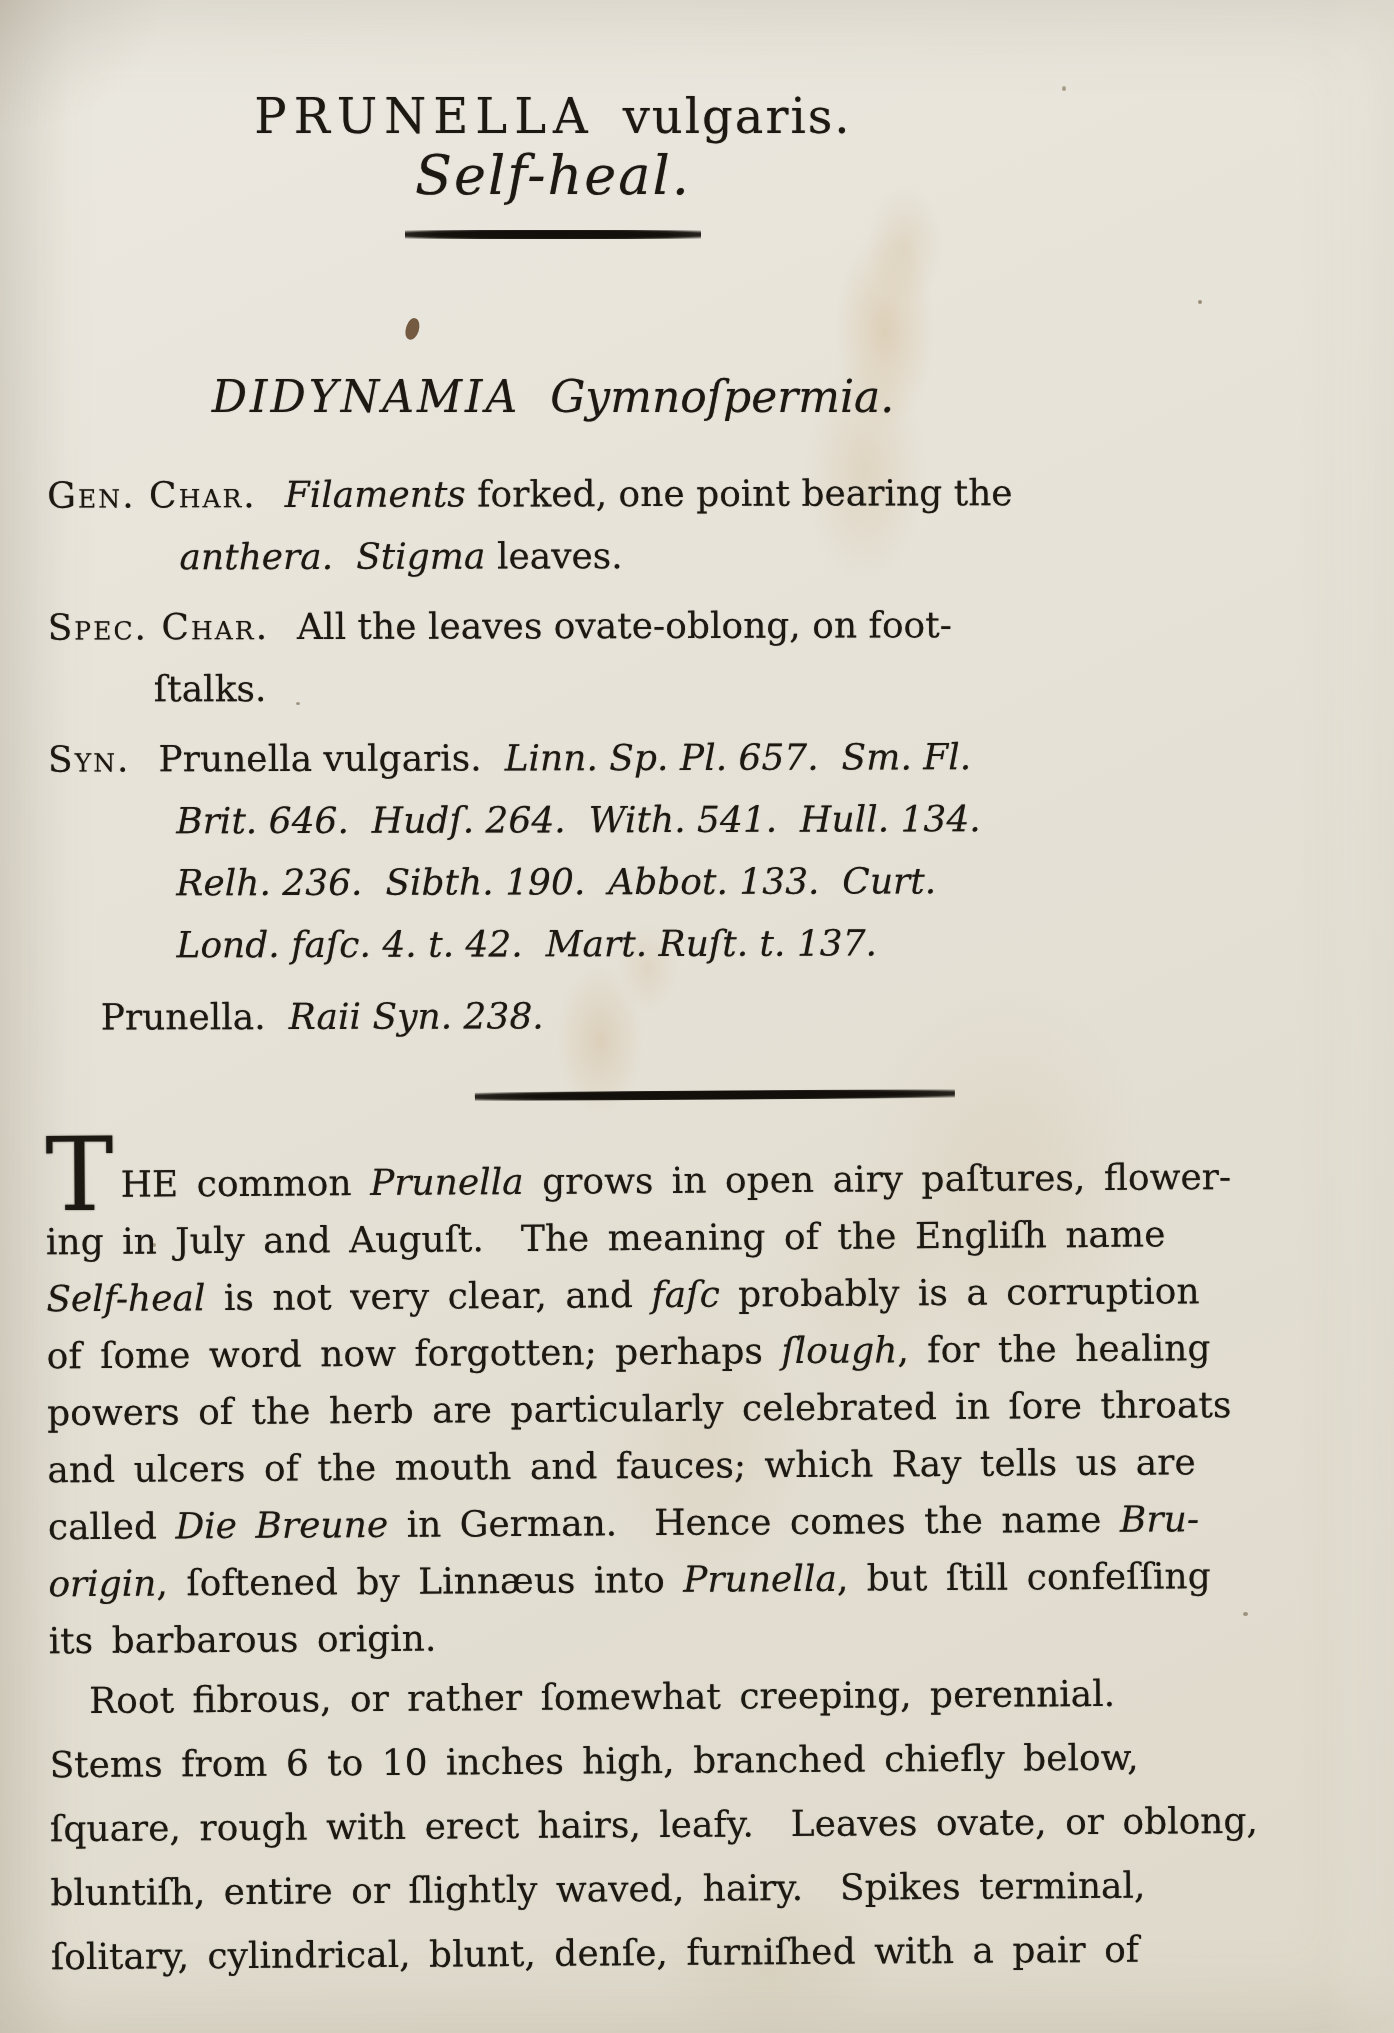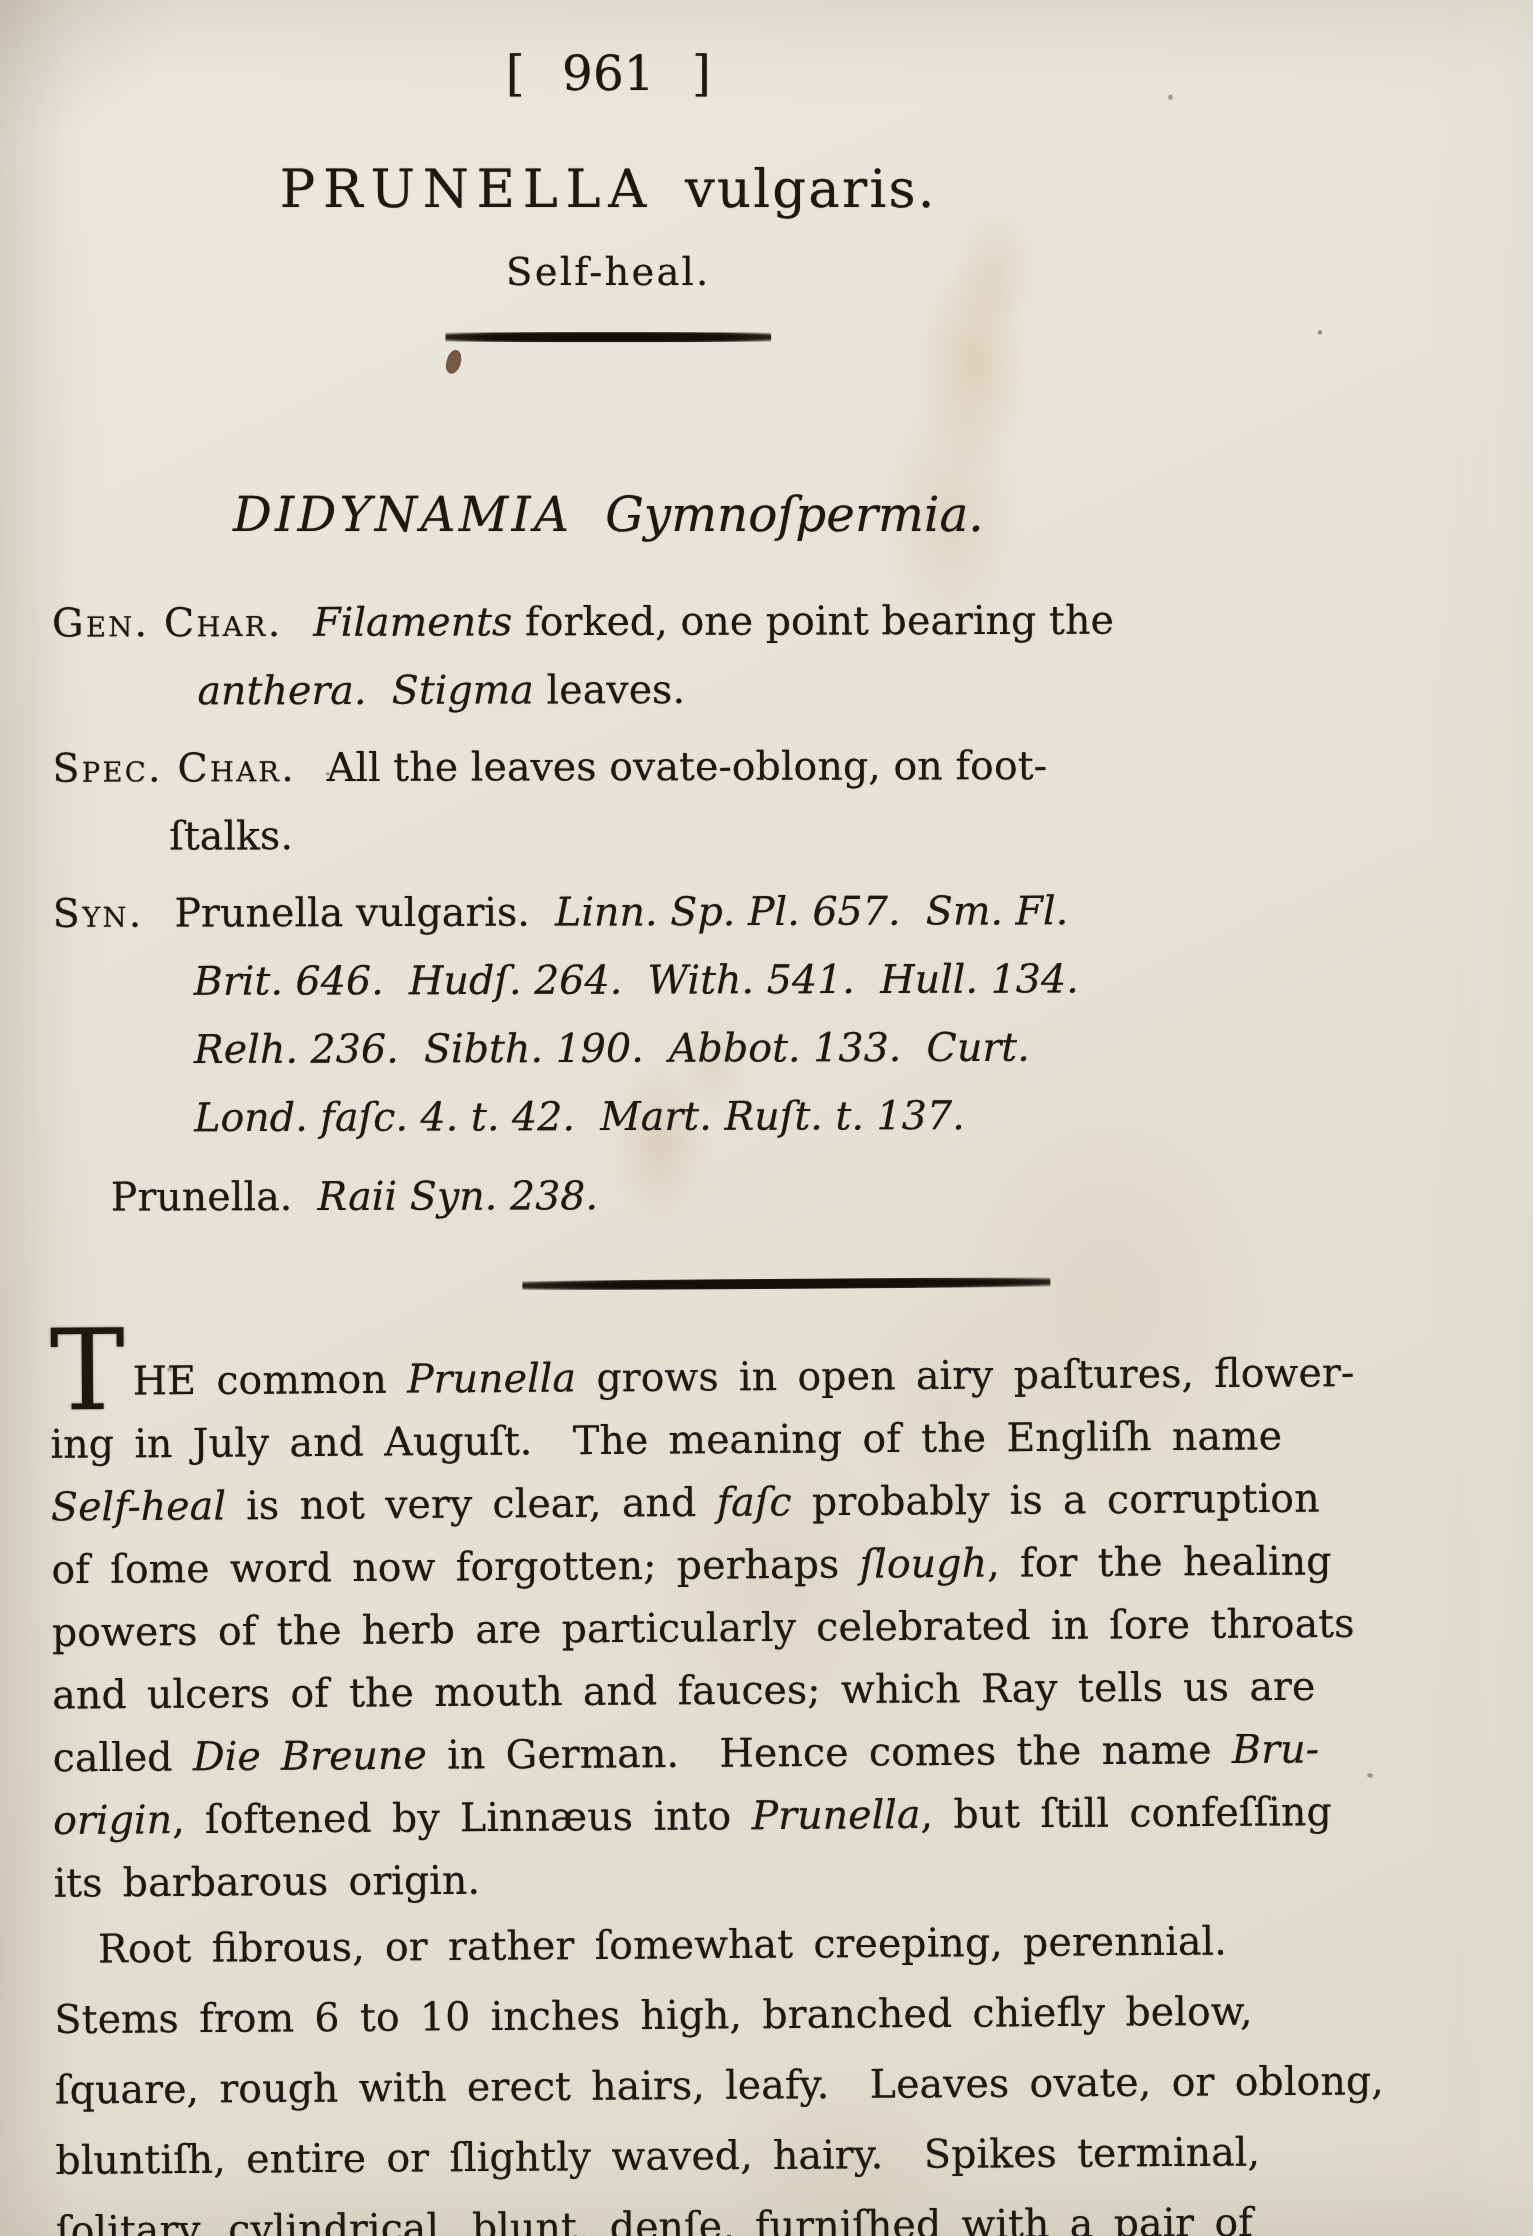--- a/index.html
+++ b/index.html
@@ -45,21 +45,21 @@
   .it { font-style: italic; }
   .sc { font-variant: small-caps; letter-spacing: 2px; }
   .line { white-space: pre; }
 
   .head-col { width: 1010px; text-align: center; }
   .folio { font-size: 44px; line-height: 56px; }
   .folio .num { margin: 0 34px; }
   .title { margin-top: 44px; font-size: 48px; line-height: 64px; }
   .title .genus { letter-spacing: 7px; }
   .title .species { margin-left: 28px; letter-spacing: 2px; }
-  .common { margin-top: 16px; font-size: 35px; line-height: 56px; letter-spacing: 2px; }
+  .common { margin-top: 0; font-size: 54px; line-height: 56px; font-style: italic; letter-spacing: 2px; }
   .rule { height: 9px; background: radial-gradient(ellipse at center, #13100b 55%, rgba(19,16,11,0.9) 72%, rgba(19,16,11,0) 99%); }
   .rule1 { width: 296px; margin: 26px auto 0; }
   .rule2 { width: 480px; margin: 48px 0 0 430px; }
   .classif { margin-top: 132px; font-size: 44px; line-height: 52px; font-style: italic; }
   .classif .klass { letter-spacing: 3px; margin-right: 30px; }
 
   .entries { margin-top: 40px; font-size: 36px; transform: rotate(-0.15deg); }
   .entries .line { line-height: 62px; }
   .entry { margin-top: 8px; }
   .label { margin-right: 28px; }
@@ -92,21 +92,20 @@
   <div class="speck a"></div>
   <div class="speck b"></div>
   <div class="speck c"></div>
   <div class="speck d"></div>
   <div class="speck e"></div>
   <div class="speck f"></div>
 
   <div class="content">
 
     <div class="head-col">
-      <div class="folio"><span>[</span><span class="num">961</span><span>]</span></div>
       <div class="title"><span class="genus">PRUNELLA</span><span class="species">vulgaris.</span></div>
       <div class="common">Self-heal.</div>
       <div class="rule rule1"></div>
       <div class="classif"><span class="klass">DIDYNAMIA</span><span class="order">Gymnoſpermia.</span></div>
     </div>
 
     <div class="entries">
       <div class="entry">
         <div class="line"><span class="label sc">Gen. Char.</span><span><span class="it">Filaments</span><span> forked, one point bearing the</span></span></div>
         <div class="line cont-gen"><span class="it">anthera.</span><span>  </span><span class="it">Stigma</span><span> leaves.</span></div>

